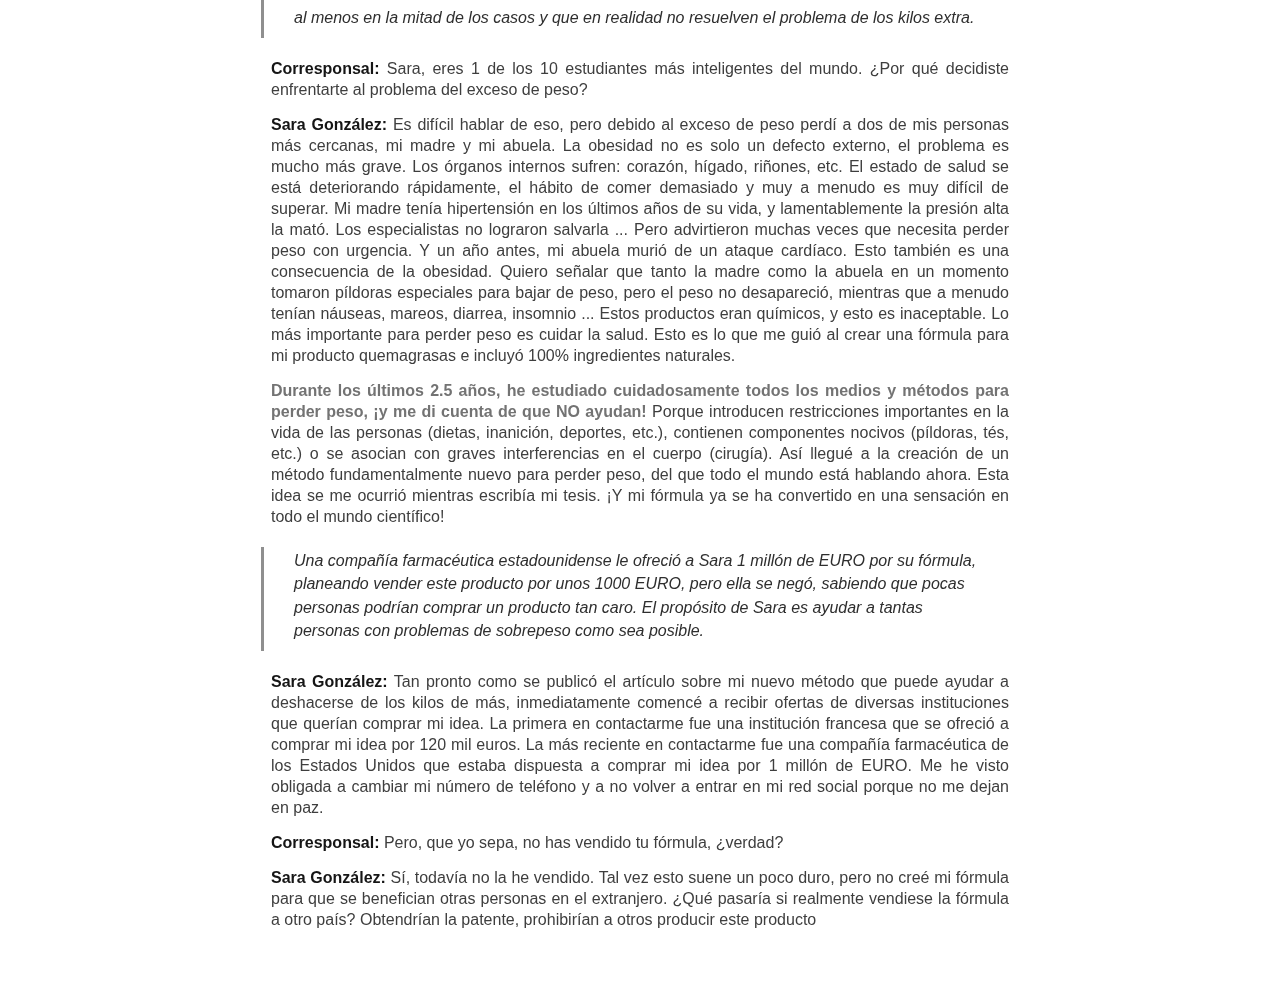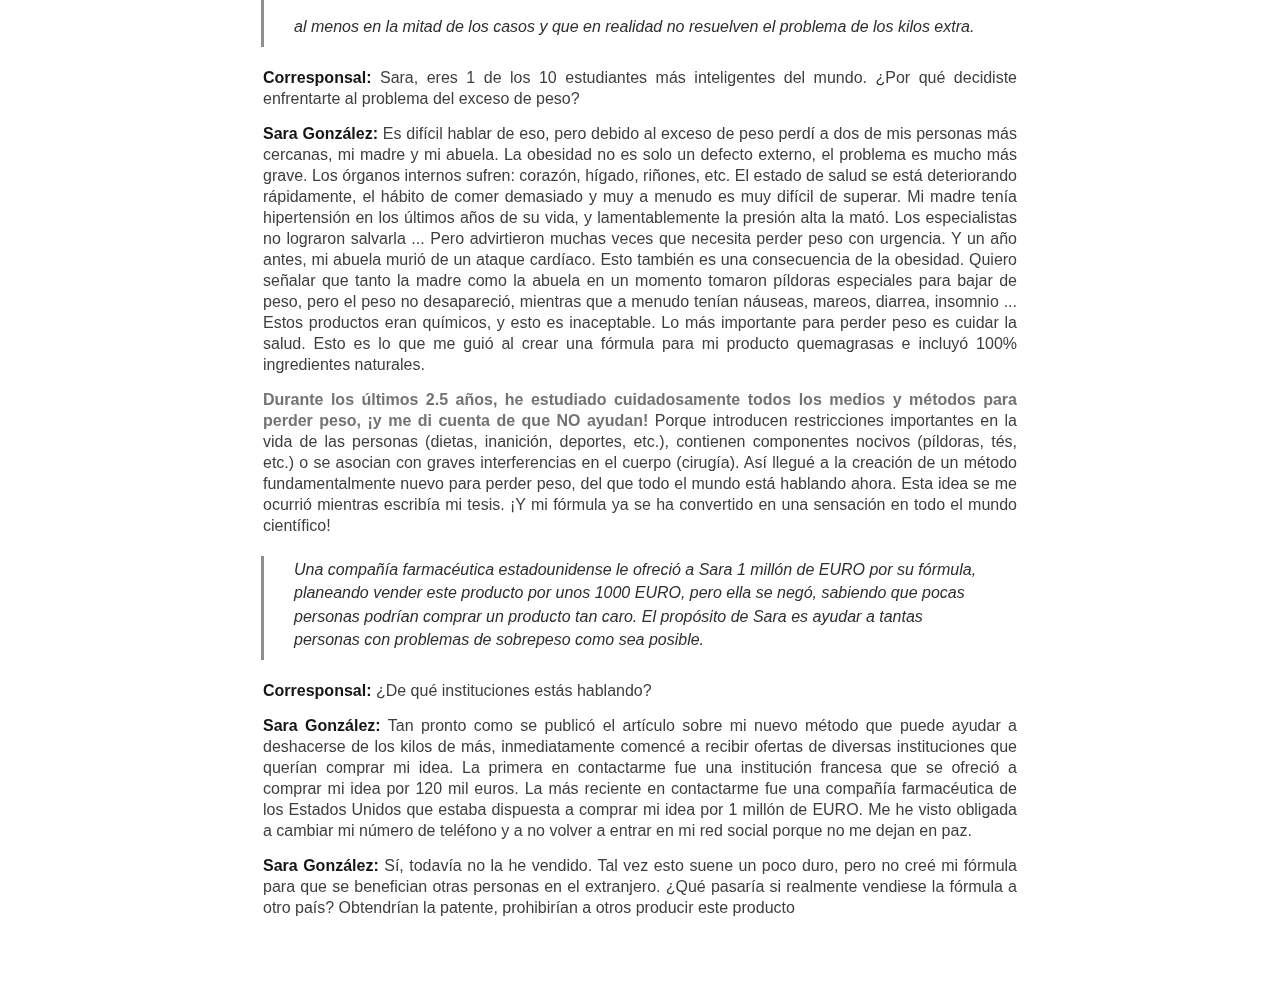--- a/index.html
+++ b/index.html
@@ -15,21 +15,21 @@
   }
   .article-column {
     width: 770px;
     margin: 0 auto;
     color: #3e3e3e;
     font-size: 16px;
     line-height: 21px;
     text-align: justify;
   }
   .para {
-    margin: 14px 8px;
+    margin: 14px 16px;
   }
   .para:first-child {
     margin-top: 0;
   }
   .speaker {
     font-weight: bold;
     color: #151515;
   }
   .speaker.italic {
   }
@@ -42,21 +42,21 @@
     border-left: 3px solid #8f8f8f;
     padding: 2px 40px 8px 30px;
     font-style: italic;
     font-size: 16px;
     line-height: 23.5px;
     text-align: left;
     color: #2e2e2e;
   }
   blockquote.pull-quote.top {
     margin-top: 0;
-    padding-top: 15px;
+    padding-top: 6px;
   }
 </style>
 </head>
 <body>
 
 <div class="article-column">
 
   <blockquote class="pull-quote top">
     <span>al menos en la mitad de los casos y que en realidad no resuelven el problema de los kilos extra.</span>
   </blockquote>
@@ -73,29 +73,29 @@
 
   <p class="para">
     <span class="statement-bold">Durante los últimos 2.5 años, he estudiado cuidadosamente todos los medios y métodos para perder peso, ¡y me di cuenta de que NO ayudan!</span>
     <span>Porque introducen restricciones importantes en la vida de las personas (dietas, inanición, deportes, etc.), contienen componentes nocivos (píldoras, tés, etc.) o se asocian con graves interferencias en el cuerpo (cirugía). Así llegué a la creación de un método fundamentalmente nuevo para perder peso, del que todo el mundo está hablando ahora. Esta idea se me ocurrió mientras escribía mi tesis. ¡Y mi fórmula ya se ha convertido en una sensación en todo el mundo científico!</span>
   </p>
 
   <blockquote class="pull-quote">
     <span>Una compañía farmacéutica estadounidense le ofreció a Sara 1 millón de EURO por su fórmula, planeando vender este producto por unos 1000 EURO, pero ella se negó, sabiendo que pocas personas podrían comprar un producto tan caro. El propósito de Sara es ayudar a tantas personas con problemas de sobrepeso como sea posible.</span>
   </blockquote>
 
-  <p class="para">
-    <strong class="speaker">Corresponsal:</strong>
-    <span>¿De qué instituciones estás hablando?</span>
-  </p>
 
   <p class="para">
     <strong class="speaker italic">Sara González:</strong>
     <span>Tan pronto como se publicó el artículo sobre mi nuevo método que puede ayudar a deshacerse de los kilos de más, inmediatamente comencé a recibir ofertas de diversas instituciones que querían comprar mi idea. La primera en contactarme fue una institución francesa que se ofreció a comprar mi idea por 120 mil euros. La más reciente en contactarme fue una compañía farmacéutica de los Estados Unidos que estaba dispuesta a comprar mi idea por 1 millón de EURO. Me he visto obligada a cambiar mi número de teléfono y a no volver a entrar en mi red social porque no me dejan en paz.</span>
   </p>
 
+  <p class="para">
+    <strong class="speaker">Corresponsal:</strong>
+    <span>Pero, que yo sepa, no has vendido tu fórmula, ¿verdad?</span>
+  </p>
 
   <p class="para">
     <strong class="speaker italic">Sara González:</strong>
     <span>Sí, todavía no la he vendido. Tal vez esto suene un poco duro, pero no creé mi fórmula para que se benefician otras personas en el extranjero. ¿Qué pasaría si realmente vendiese la fórmula a otro país? Obtendrían la patente, prohibirían a otros producir este producto</span>
   </p>
 
 </div>
 
 </body></html>

